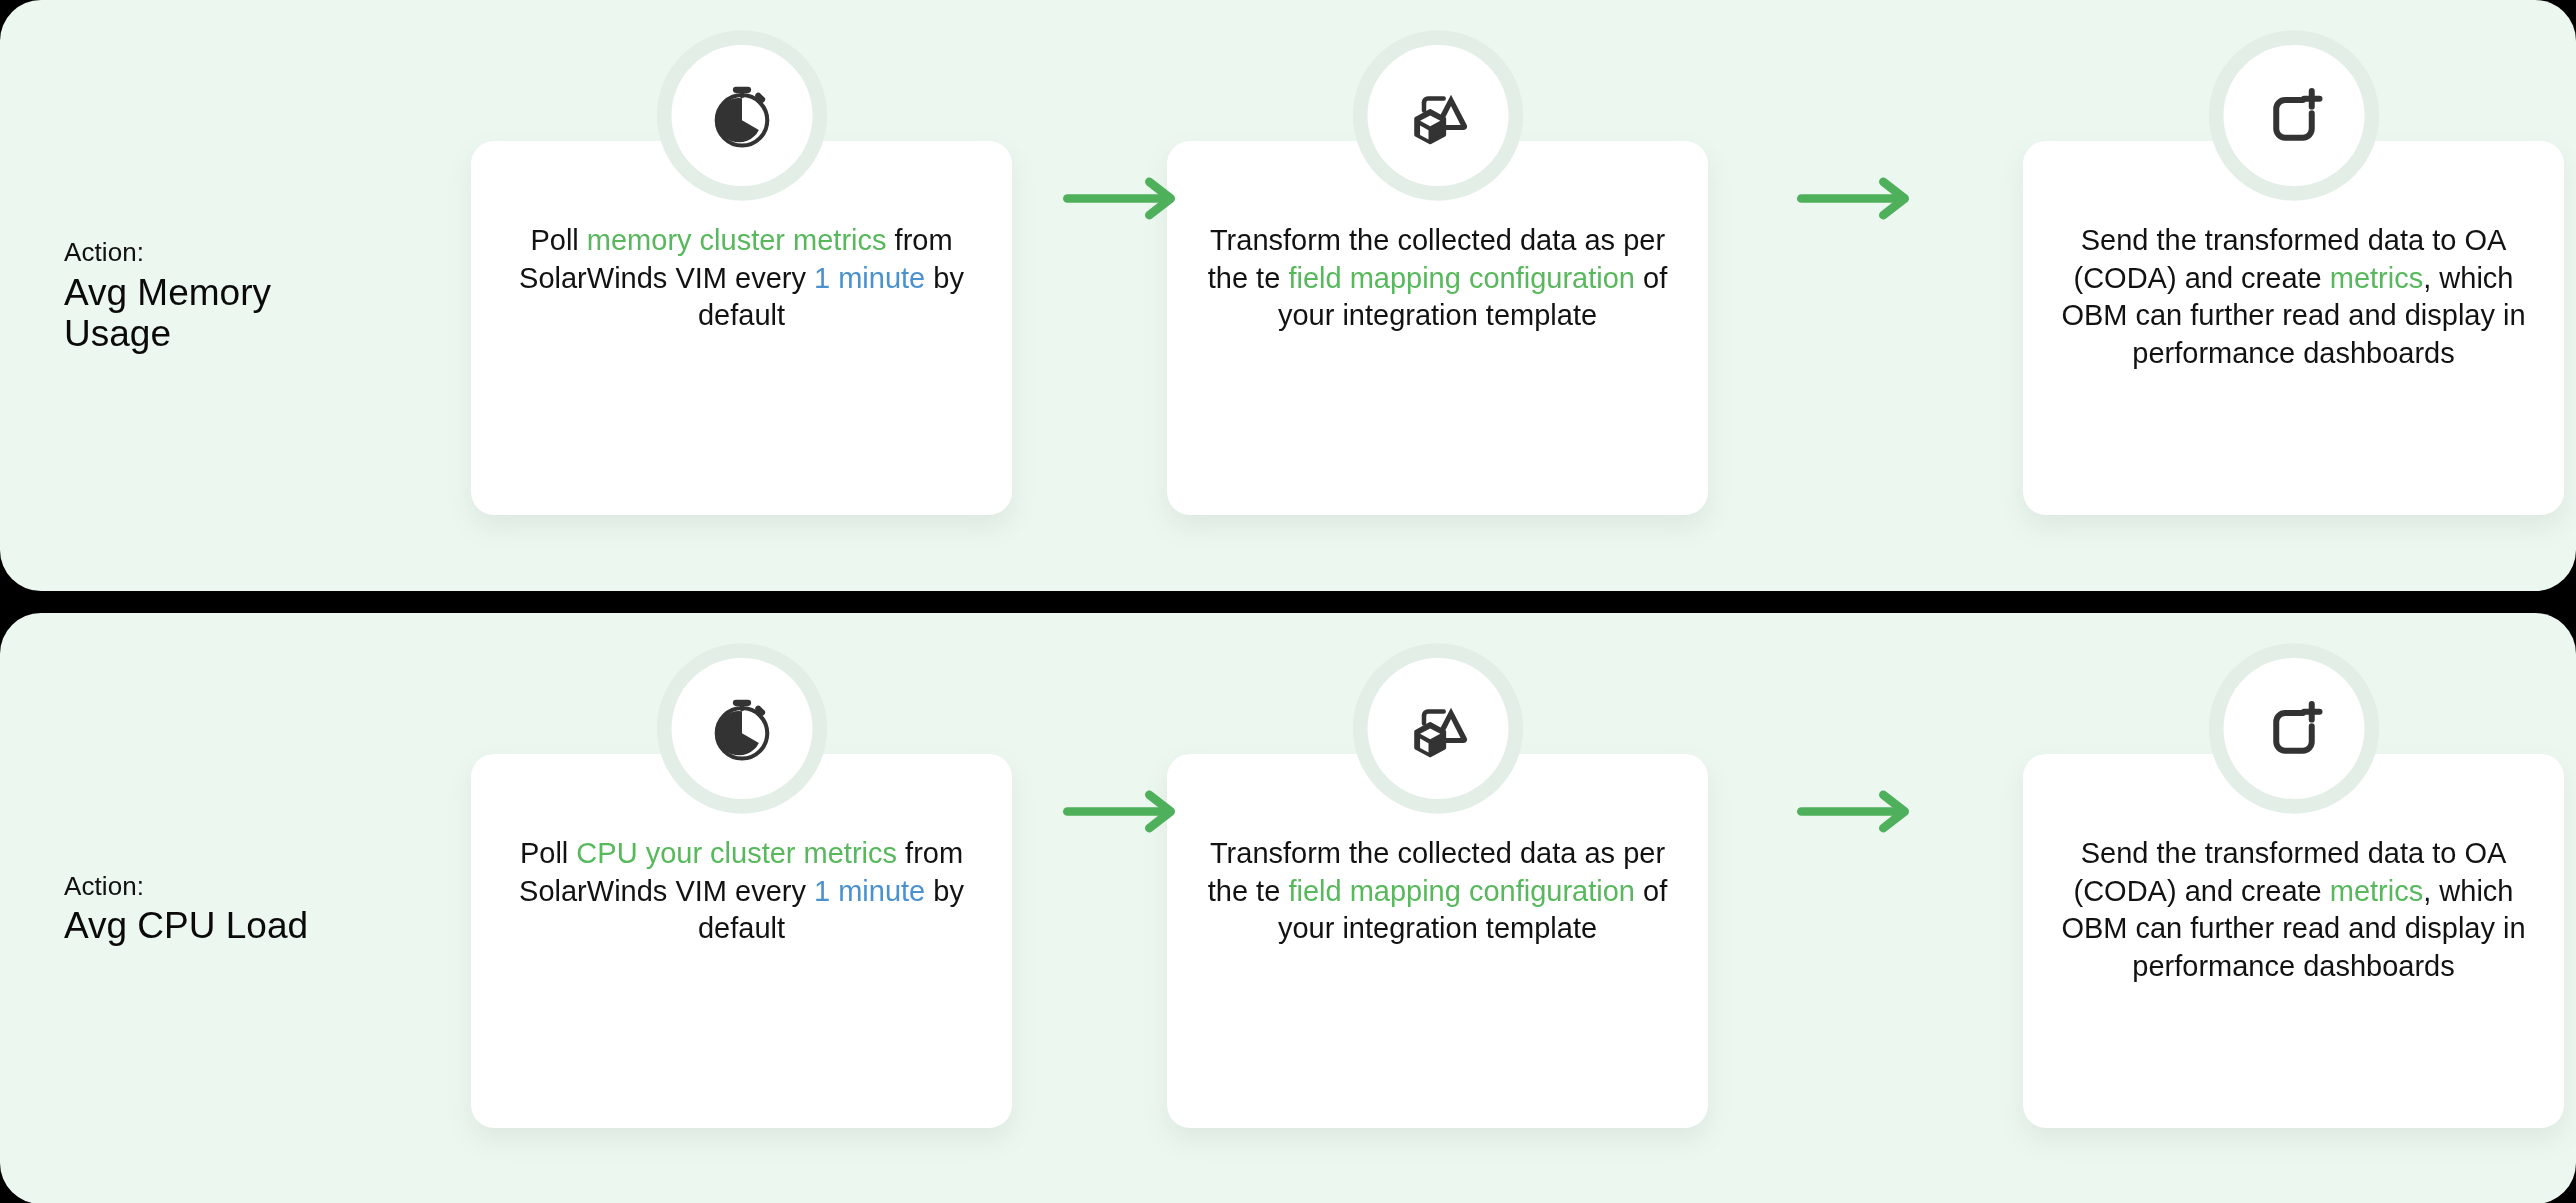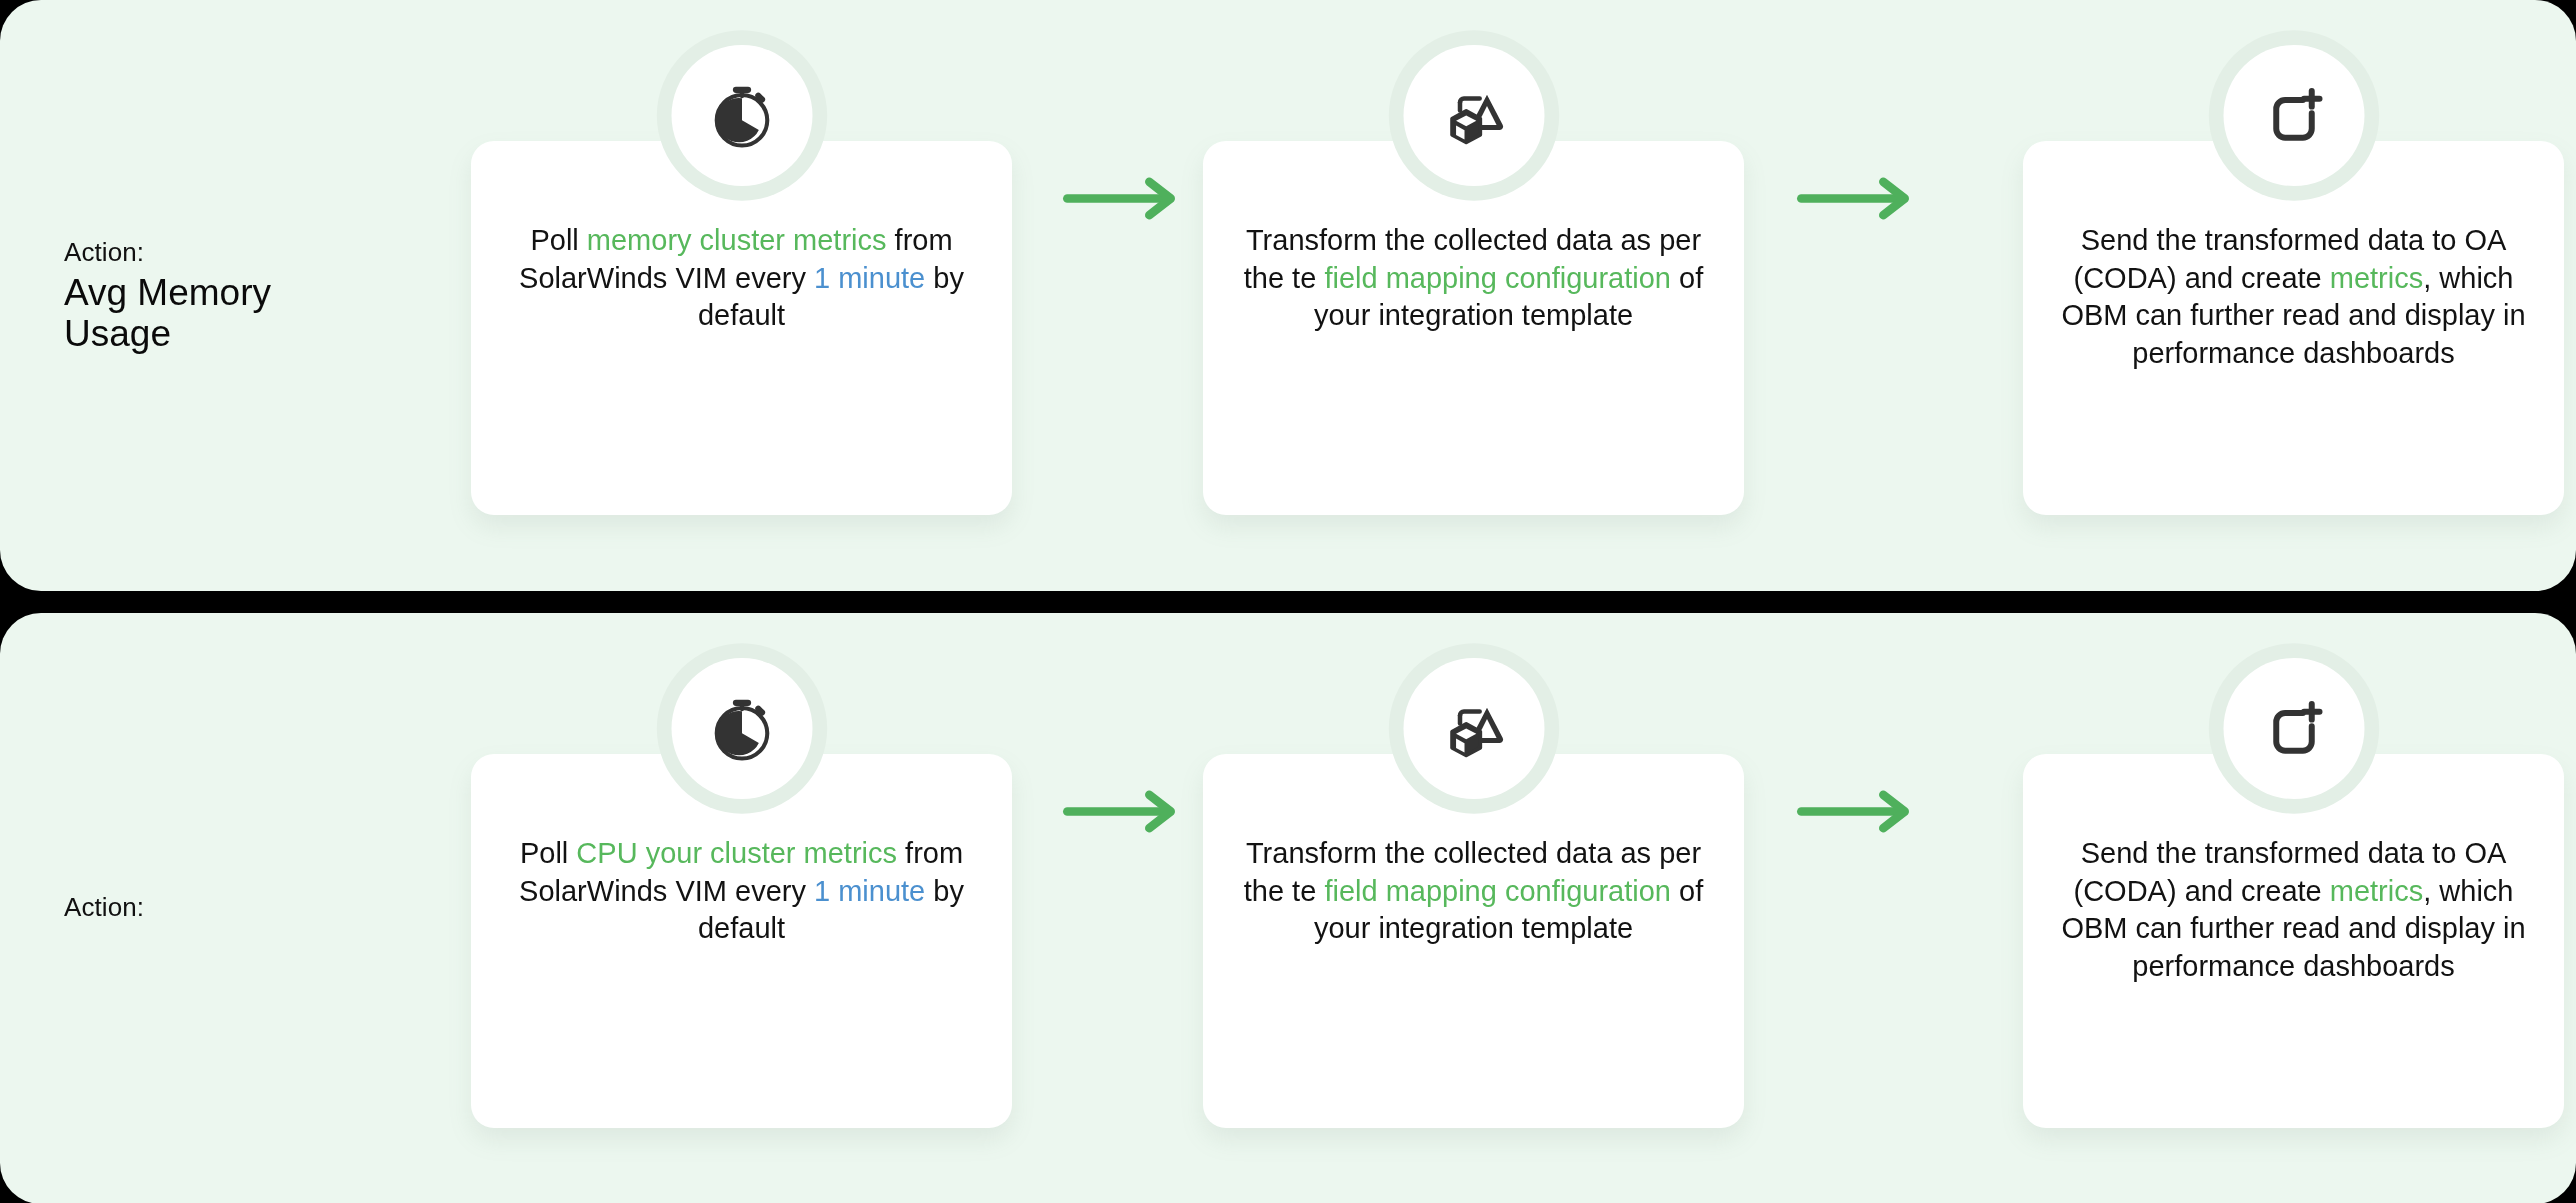--- a/index.html
+++ b/index.html
@@ -78,21 +78,21 @@
     align-items: center;
   }
 
   .step {
     position: absolute;
     top: 141px;
     width: 541px;
     height: 374px;
   }
   .step--1 { left:  4px; }
-  .step--2 { left: 736px; }
+  .step--2 { left: 700px; }
   .step--3 { left: 1556px; }
 
   
   .bubble {
     position: absolute;
     left: 50%;
     top: -96px;
     transform: translateX(-50%);
     width: 141px;
     height: 141px;
@@ -239,20 +239,21 @@
         </div>
       </div>
 
     </div>
   </section>
 
   <section class="panel panel--bottom">
 
     <div class="action-label">
       <div class="kicker">Action:</div>
+      <div class="title">Avg CPU Load</div>
     </div>
 
     <div class="flow">
 
       <div class="step step--1">
         <div class="bubble">
           <svg width="77" height="77" viewBox="0 0 64 64" aria-hidden="true">
             <g fill="none" stroke="#333333" stroke-width="3.4" stroke-linecap="round" stroke-linejoin="round">
               <circle cx="32" cy="36" r="21"></circle>
               <path d="M27 8 h10 a2.6 2.6 0 0 1 0 5.2 h-10 a2.6 2.6 0 0 1 0 -5.2 z" fill="#333333" stroke="none"></path>

